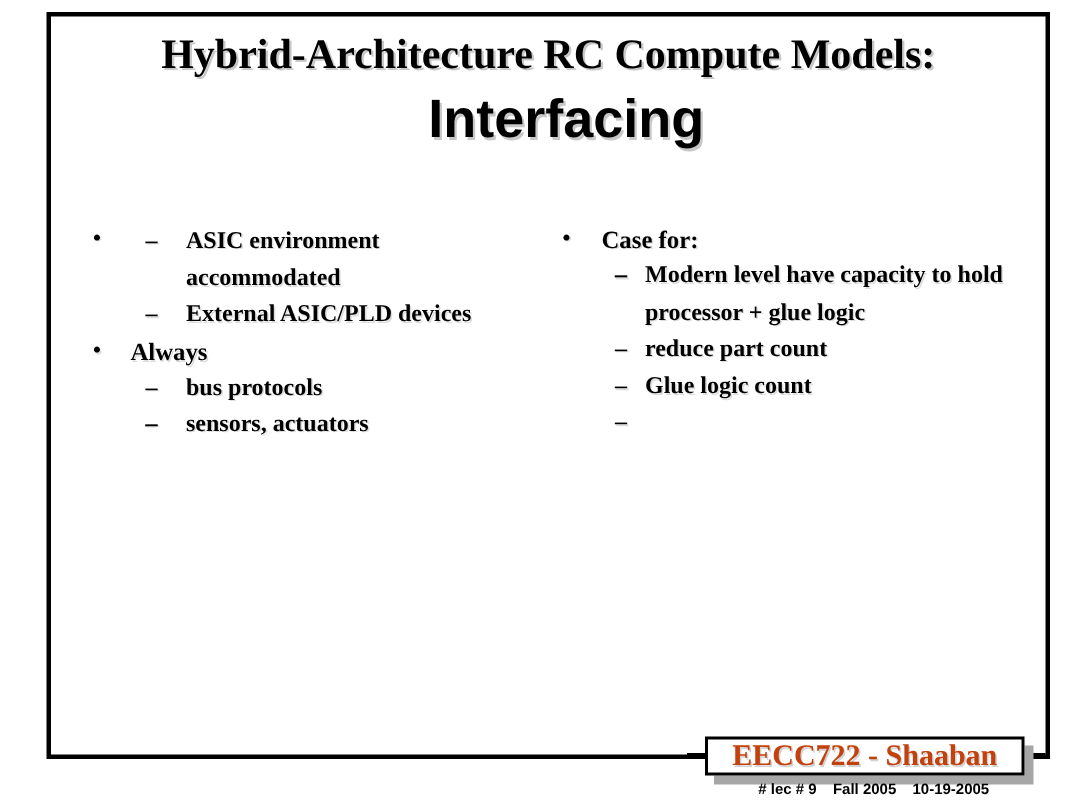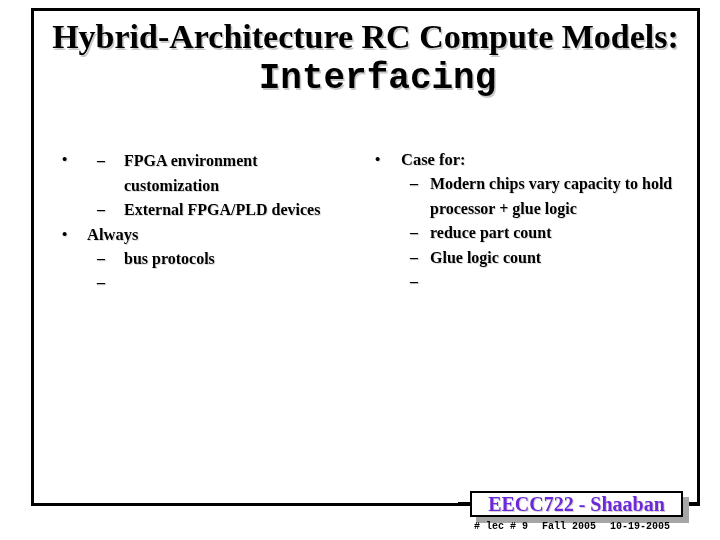--- a/index.html
+++ b/index.html
@@ -26,29 +26,29 @@
   }
 
   
   #title-block{
     position:absolute;left:34px;top:22px;width:663px;
     text-align:center;
   }
   .title-main{
     font-family:"Liberation Serif",serif;
     font-weight:bold;
-    font-size:34px;
+    font-size:28px;
     line-height:30px;
     color:#000000;
     letter-spacing:0px;
     text-shadow:1.5px 1.5px 0px #c8c8c8;
     white-space:nowrap;
   }
   .title-sub{
-    font-family:Liberation Mono, monospace;
+    font-family:Liberation Sans, sans-serif;
     font-weight:bold;
     font-size:36px;
     line-height:46px;
     color:#000000;
     text-shadow:1.5px 2px 0px #c8c8c8;
     margin-top:4px;
     white-space:nowrap;
     padding-left:24px;
   }
 
@@ -115,41 +115,42 @@
     width:213px;height:26px;
     background:#ffffff;
     border:2px solid #000000;
     box-sizing:border-box;
     display:flex;align-items:center;justify-content:center;
   }
   #footer-label{
     font-family:"Liberation Serif",serif;
     font-weight:bold;
     font-size:20px;
-    color:#6d28d9;
+    color:#c2410c;
     text-shadow:1px 1px 0px #d2d2d2;
     white-space:nowrap;
   }
   #footer-tick-left{
     position:absolute;
     left:-12px;top:11px;
     width:12px;height:3px;
     background:#000000;
   }
   #footer-tick-right{
     position:absolute;
     left:213px;top:11px;
     width:14px;height:3px;
     background:#000000;
   }
   #footer-sub{
     position:absolute;
     left:470px;top:521px;
     width:225px;
-    font-family:Liberation Mono, monospace;
+    text-align:center;
+    font-family:Liberation Sans, sans-serif;
     font-weight:bold;
     font-size:10px;
     line-height:12px;
     color:#000000;
     white-space:nowrap;
   }
   #footer-sub span{ margin:0 4px; }
 </style>
 </head>
 <body>
@@ -160,46 +161,47 @@
 
   <div id="title-block">
     <div class="title-main">Hybrid-Architecture RC Compute Models:</div>
     <div class="title-sub">Interfacing</div>
   </div>
 
   <div class="column" id="col-left">
       <div class="bullet-l1"><span class="marker">•</span></div>
       <div class="bullet-l2">
         <span class="marker">–</span>
-        <span class="txt">FPGA environment customization</span>
-      </div>
-      <div class="bullet-l2">
-        <span class="marker">–</span>
-        <span class="txt">External FPGA/PLD devices</span>
+        <span class="txt">ASIC environment accommodated</span>
+      </div>
+      <div class="bullet-l2">
+        <span class="marker">–</span>
+        <span class="txt">External ASIC/PLD devices</span>
       </div>
       <div class="bullet-l1"><span class="marker">•</span><span class="txt">Always</span></div>
       <div class="bullet-l2">
         <span class="marker">–</span>
         <span class="txt">bus protocols</span>
       </div>
       <div class="bullet-l2">
         <span class="marker">–</span>
       </div>
       <div class="bullet-l2">
         <span class="marker">–</span>
+        <span class="txt">sensors, actuators</span>
       </div>
     </div>
   <div class="column" id="col-right">
       <div class="bullet-l1"><span class="marker">•</span><span class="txt">Case for:</span></div>
       <div class="bullet-l2">
         <span class="marker">–</span>
       </div>
       <div class="bullet-l2">
         <span class="marker">–</span>
-        <span class="txt">Modern chips vary capacity to hold processor + glue logic</span>
+        <span class="txt">Modern level have capacity to hold processor + glue logic</span>
       </div>
       <div class="bullet-l2">
         <span class="marker">–</span>
         <span class="txt">reduce part count</span>
       </div>
       <div class="bullet-l2">
         <span class="marker">–</span>
         <span class="txt">Glue logic count</span>
       </div>
       <div class="bullet-l2">

